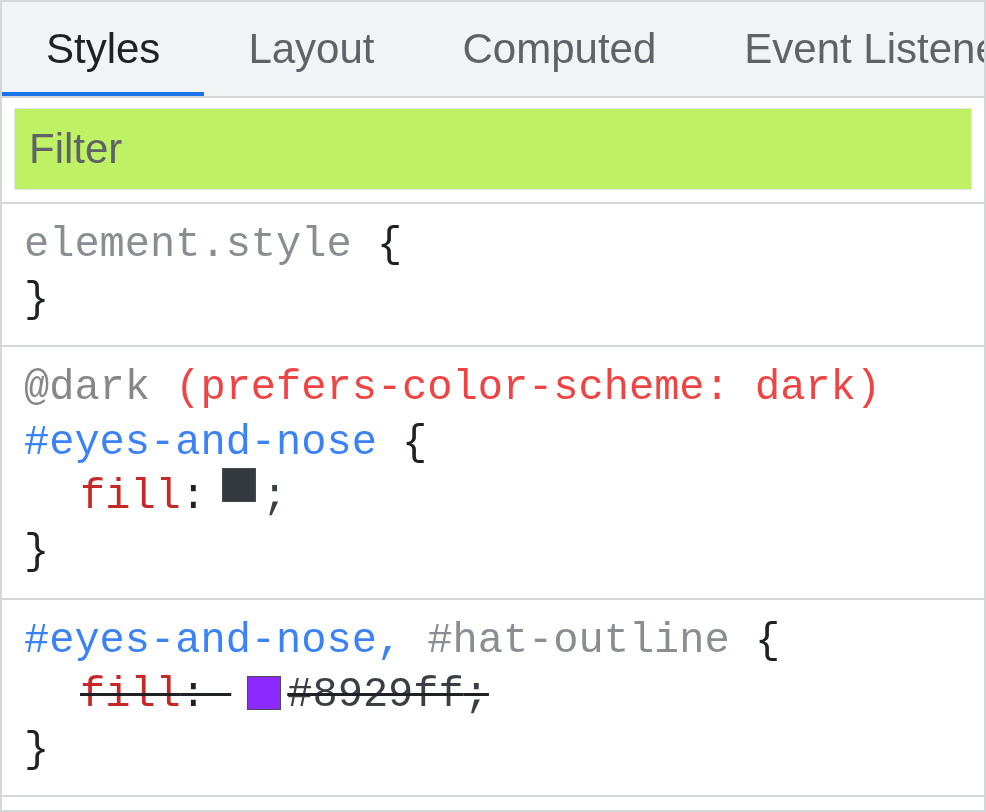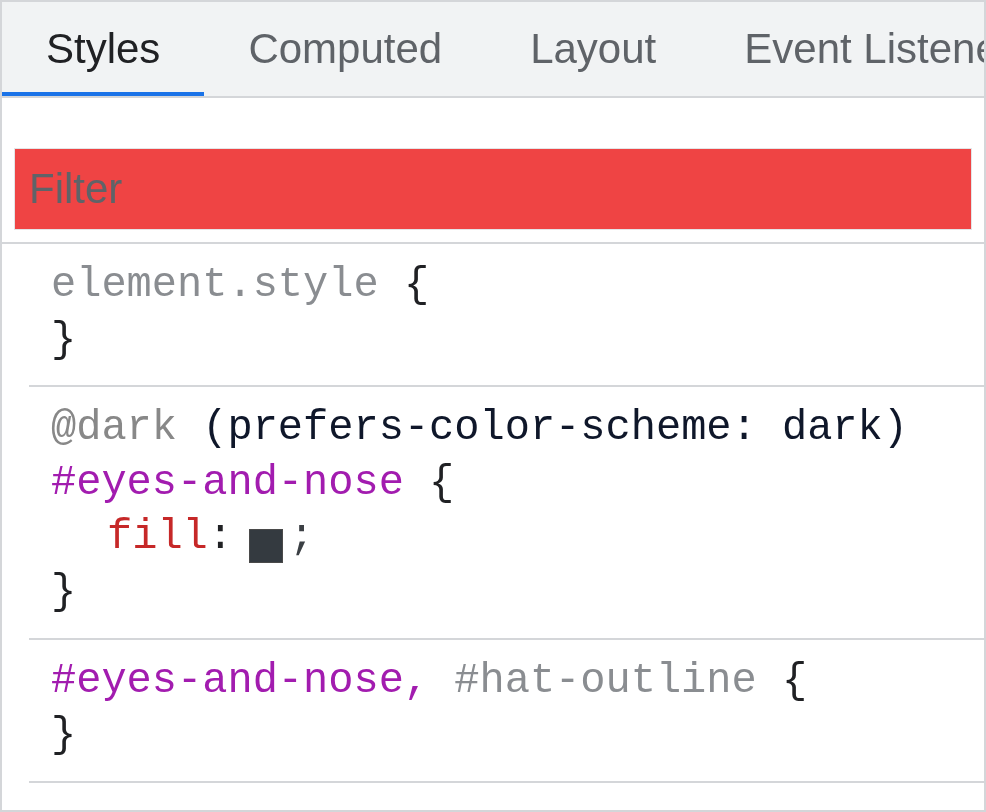--- a/index.html
+++ b/index.html
@@ -53,52 +53,50 @@
     border-bottom: 2px solid #d4d6d9;
     padding: 10px 12px 12px 12px;
     background: #fff;
   }
   .filter-input {
     width: 100%;
     font-size: 42px;
     font-family: inherit;
     color: #202124;
     border: 1px solid #e3e5e7;
-    background: #ef4444;
+    background: #bef264;
     padding: 16px 14px;
     outline: none;
-    margin-top: 40px;
   }
   .filter-input::placeholder { color: #5f6368; }
   
   .rules {
     flex: 1;
     overflow: hidden;
   }
   .rule-block {
     border-bottom: 2px solid #d4d6d9;
     padding: 14px 22px 18px 22px;
     font-family: ui-monospace, Menlo, Consolas, "Courier New", monospace;
     font-size: 42px;
     line-height: 1.3;
     color: #202124;
     cursor: text;
-    margin-left: 27px;
   }
   .selector-line { white-space: pre; }
   .media-kw { color: #888; }
-  .media-cond { color: #0f172a; }
+  .media-cond { color: #ef4444; }
   .selector-dim { color: #8a8d91; }
-  .selector-main { color: #a21caf; }
+  .selector-main { color: #3b82f6; }
   .brace { color: #202124; }
   .decl {
     padding-left: 56px;
     white-space: nowrap;
     display: flex;
-    align-items: flex-end;
+    align-items: flex-start;
     gap: 0;
   }
   .prop { color: #c62828; }
   .colon { color: #202124; }
   .swatch {
     display: inline-block;
     width: 34px;
     height: 34px;
     margin: 0 6px 0 16px;
     border: 1px solid #4a4a4a;
@@ -119,24 +117,24 @@
 </head>
 <body>
 
 <div class="panel">
 
   <div class="tabs">
     <div class="tab active">
       <span>Styles</span>
     </div>
     <div class="tab">
-      <span>Computed</span>
+      <span>Layout</span>
     </div>
     <div class="tab">
-      <span>Layout</span>
+      <span>Computed</span>
     </div>
     <div class="tab">
       <span>Event Listeners</span>
     </div>
   </div>
 
   <div class="filter-bar">
     <input class="filter-input" type="text" placeholder="Filter" style="">
   </div>
 
@@ -154,17 +152,20 @@
         <span class="prop">fill</span>
           <span class="colon">:</span>
         <span class="swatch" style="background:#343a40"></span>
           <span class="semi">;</span>
       </div>
       <div class="close-brace">}</div>
     </div>
 
     <div class="rule-block">
       <div class="selector-line"><span class="selector-main">#eyes-and-nose</span><span class="selector-main">, </span><span class="selector-dim">#hat-outline</span><span> </span><span class="brace">{</span></div>
+      <div class="decl">
+        <span class="strike"><span class="prop">fill</span><span class="colon">:</span> <span class="swatch" style="background:#8929ff"></span><span class="val">#8929ff</span><span class="semi">;</span></span>
+      </div>
       <div class="close-brace">}</div>
     </div>
 
   </div>
 </div>
 
 </body></html>

